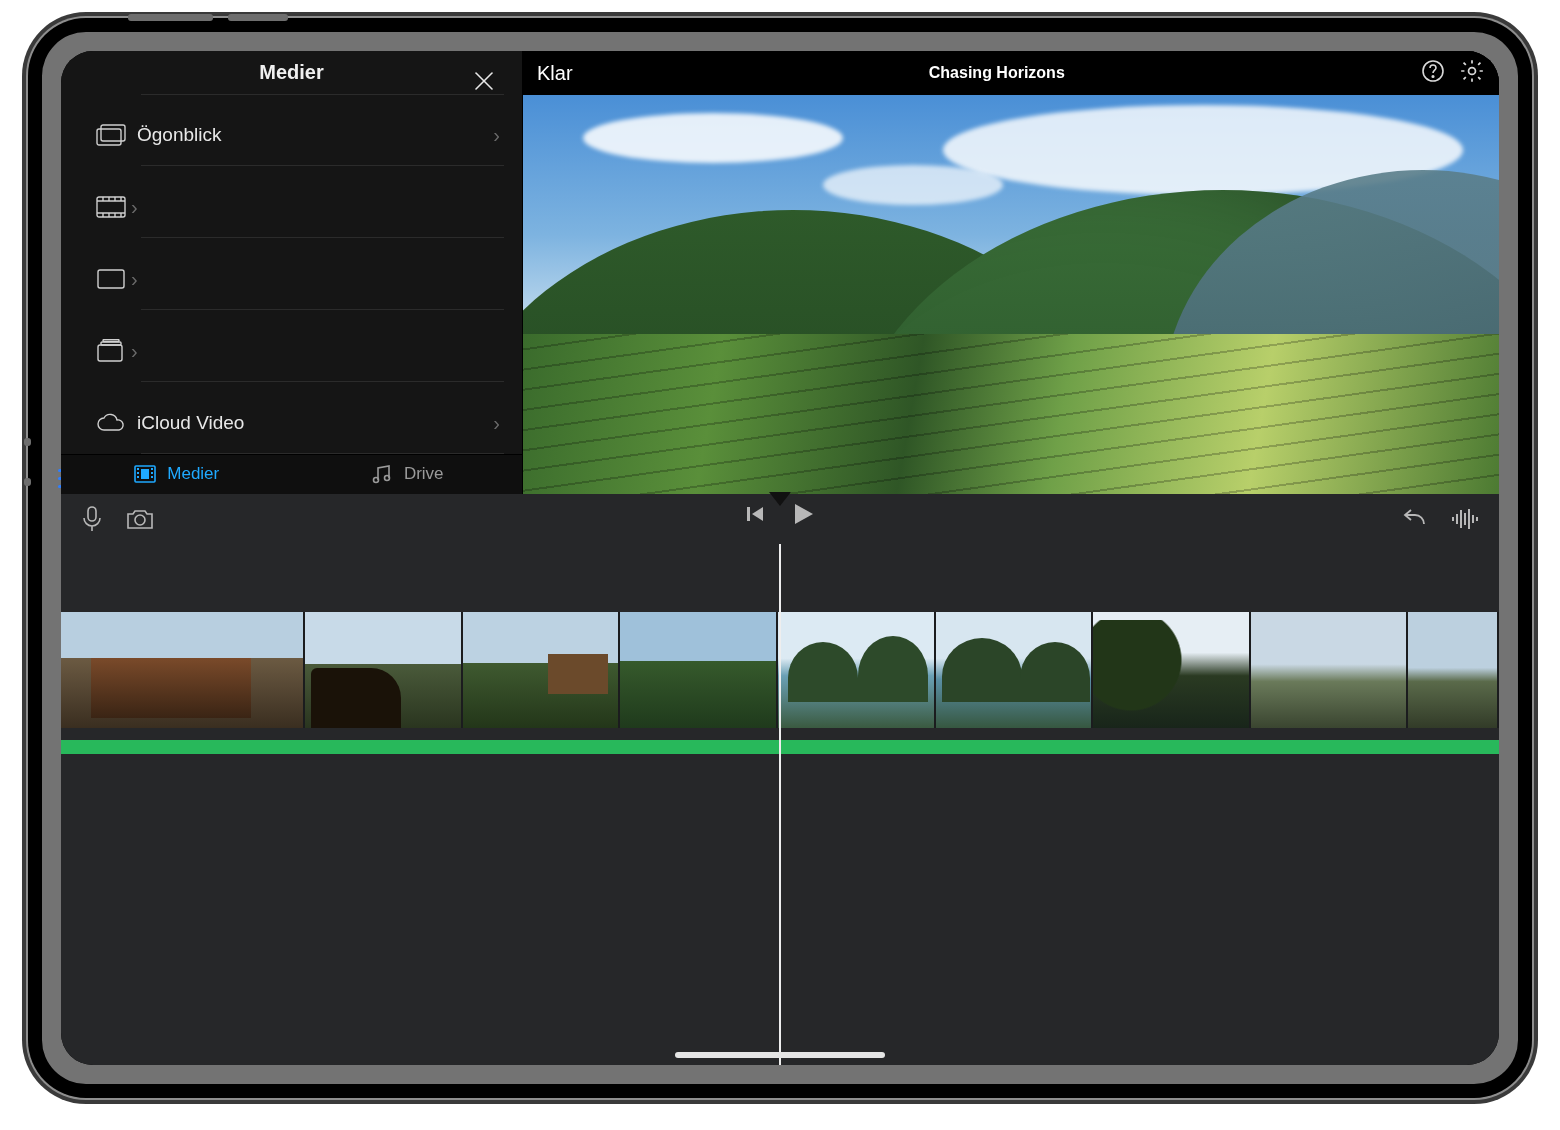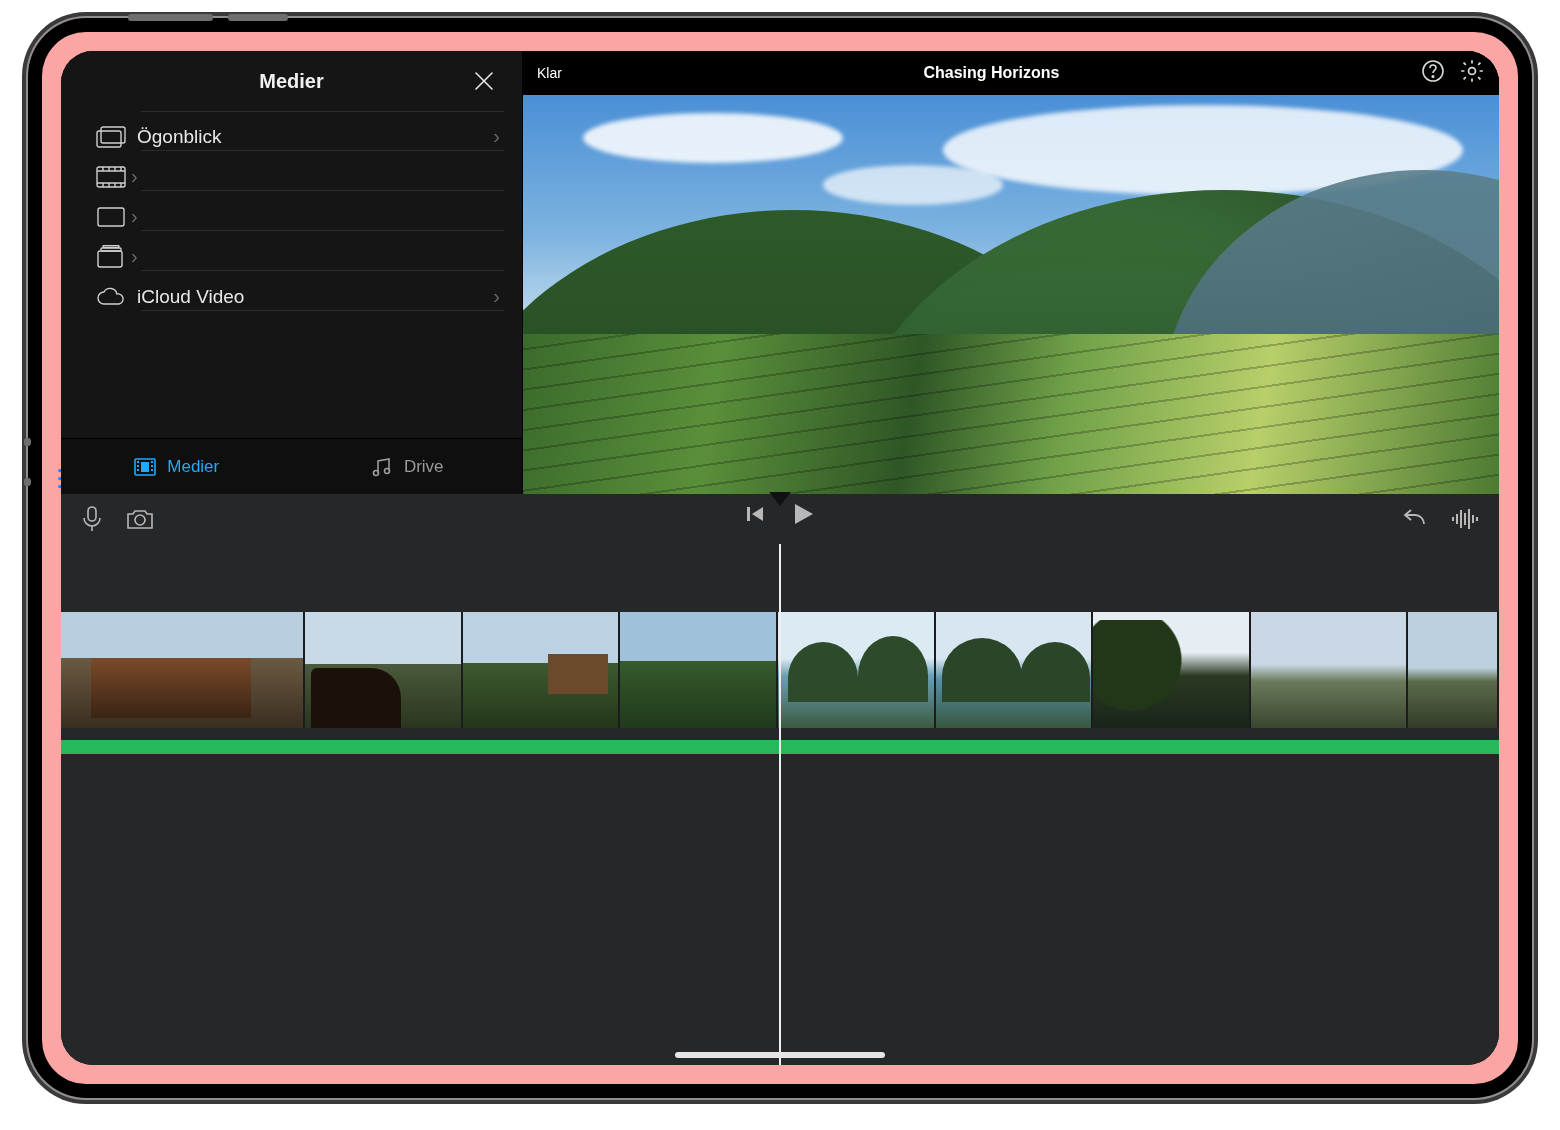--- a/index.html
+++ b/index.html
@@ -1,19 +1,19 @@
 <!DOCTYPE html>
 <html><head>
 <meta charset="utf-8">
 <style>
   * { box-sizing: border-box; margin: 0; padding: 0; }
   html, body { width: 1560px; height: 1130px; background: #fff; font-family: -apple-system, "Helvetica Neue", Arial, sans-serif; }
   .device {
     position: absolute; left: 28px; top: 18px; width: 1504px; height: 1080px;
-    background: #fca5a5; border-radius: 58px; box-shadow: 0 0 0 2px #8e8e8e, 0 0 0 6px #3a3a3a, inset 0 0 0 14px #000;
+    background: #737373; border-radius: 58px; box-shadow: 0 0 0 2px #8e8e8e, 0 0 0 6px #3a3a3a, inset 0 0 0 14px #000;
   }
   
   .btn-side { position: absolute; background: #6e6e6e; border-radius: 3px; }
   .btn-top1 { top: -4px; left: 100px; width: 85px; height: 7px; }
   .btn-top2 { top: -4px; left: 200px; width: 60px; height: 7px; }
   .btn-left1 { left: -4px; top: 420px; width: 7px; height: 8px; }
   .btn-left2 { left: -4px; top: 460px; width: 7px; height: 8px; }
   .blue-dot { position:absolute; left:30px; top:451px; width:7px;height:3px; background:#2e7fff; border-radius:2px; box-shadow: 0 8px 0 #2e7fff, 0 16px 0 #2e7fff;}
   .screen {
     position: absolute; left: 33px; top: 33px; right: 33px; bottom: 33px;
@@ -21,34 +21,34 @@
   }
   .home-indicator { position:absolute; bottom:7px; left:50%; transform:translateX(-50%); width:210px; height:6px; background:#e5e5e5; border-radius:4px; }
 
   
   .top { display:flex; height: 443px; }
   .sidebar { width: 462px; background:#151515; display:flex; flex-direction:column; border-right:1px solid #000;}
   .sb-header { height:60px; display:flex; align-items:center; justify-content:center; position:relative; }
   .sb-title { color:#f0f0f0; font-size:20px; font-weight:600; }
   .sb-close { position:absolute; right:22px; top:14px; width:32px; height:32px; color:#e8e8e8; display:flex; align-items:center; justify-content:center; cursor:pointer; }
   .sb-list { flex:1; padding: 0 0 0 0; }
-  .sb-item { display:flex; align-items:center; height:40px; padding:11px 22px 0 30px; cursor:pointer; position:relative; }
+  .sb-item { display:flex; align-items:center; height:72px; padding:11px 22px 0 30px; cursor:pointer; position:relative; }
   .sb-item::after { content:""; position:absolute; left:80px; right:18px; bottom:0; height:1px; background:#2b2b2b; }
   .sb-item:first-child::before { content:""; position:absolute; left:80px; right:18px; top:0; height:1px; background:#2b2b2b; }
   .sb-icon { width:40px; display:flex; justify-content:center; color:#cfcfcf; }
   .sb-label { color:#e8e8e8; font-size:19px; flex:1; margin-left:6px; }
   .sb-chev { color:#6a6a6a; font-size:20px; }
   .sb-tabs { height:56px; display:flex; border-top:1px solid #000; background:#0f0f0f;}
   .sb-tab { flex:1; display:flex; align-items:center; justify-content:center; gap:10px; color:#9a9a9a; font-size:17px; cursor:pointer;}
   .sb-tab.active { color:#1fa9ff; }
   .sb-tab svg { width:24px; height:24px; }
 
   .preview-pane { flex:1; background:#000; display:flex; flex-direction:column; }
   .pv-header { height:44px; display:flex; align-items:center; padding:0 14px; background:#000; }
-  .pv-done { color:#fff; font-size:14px; font-weight:500; cursor:pointer; }
+  .pv-done { color:#fff; font-size:20px; font-weight:500; cursor:pointer; }
   .pv-title { flex:1; text-align:center; color:#fff; font-size:16px; font-weight:600; }
   .pv-actions { display:flex; gap:14px; align-items:center; }
   .pv-iconbtn { color:#d8d8d8; cursor:pointer; }
   .preview { flex:1; position:relative; overflow:hidden; }
 
   
   .bottom { height: calc(100% - 443px); background:#262729; display:flex; flex-direction:column; position:relative; }
   .tl-toolbar { height:50px; display:flex; align-items:center; padding:0 20px; gap:22px; }
   .tl-toolbar .spacer { flex:1; }
   .tl-btn { color:#b8b8b8; cursor:pointer; display:flex; align-items:center; }

